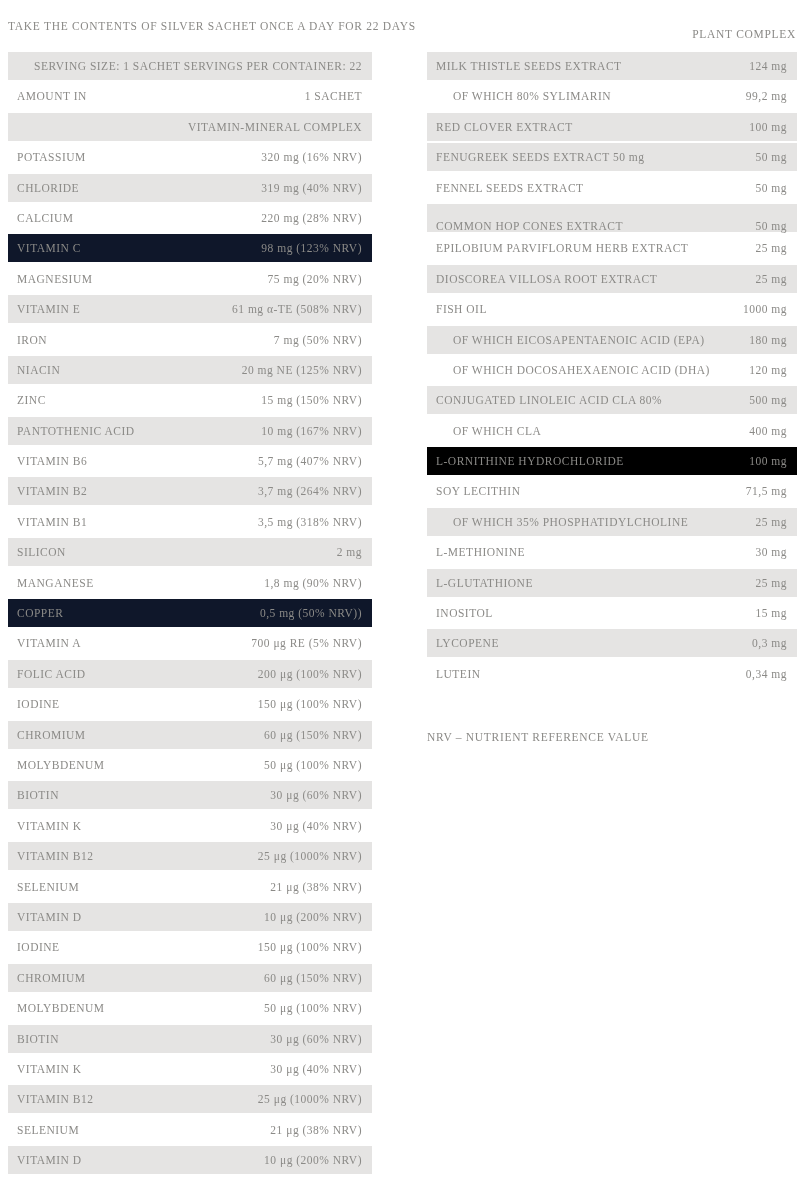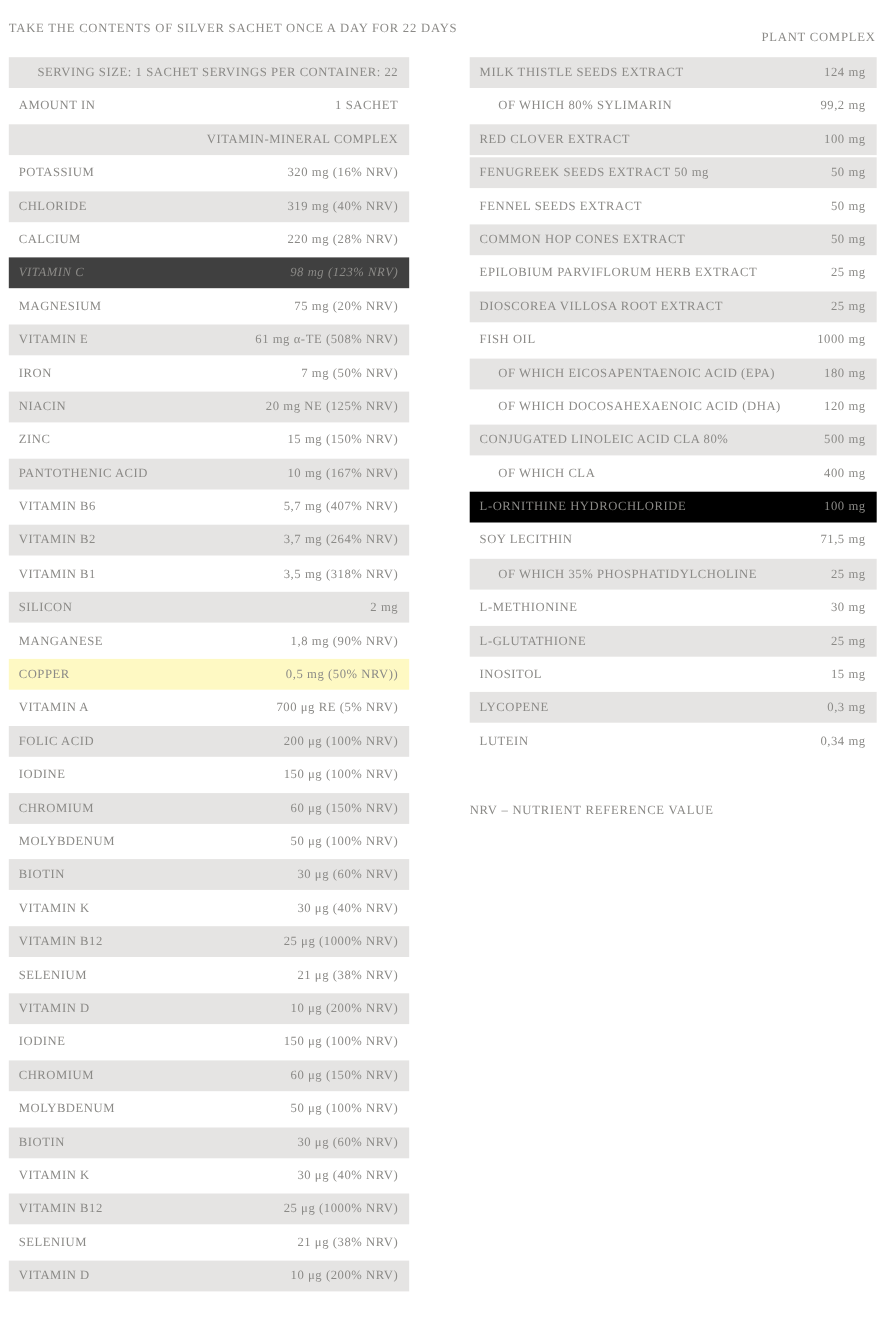--- a/index.html
+++ b/index.html
@@ -89,21 +89,21 @@
         <span class="value">320 mg (16% NRV)</span>
       </div>
       <div class="row shaded" style="background: rgb(229, 228, 227);">
         <span class="label">CHLORIDE</span>
         <span class="value">319 mg (40% NRV)</span>
       </div>
       <div class="row">
         <span class="label">CALCIUM</span>
         <span class="value">220 mg (28% NRV)</span>
       </div>
-      <div class="row shaded" style="background: #404040; font-style: italic;">
+      <div class="row shaded" style="background: #0f172a;">
         <span class="label">VITAMIN C</span>
         <span class="value">98 mg (123% NRV)</span>
       </div>
       <div class="row">
         <span class="label">MAGNESIUM</span>
         <span class="value">75 mg (20% NRV)</span>
       </div>
       <div class="row shaded" style="background: rgb(229, 228, 227);">
         <span class="label">VITAMIN E</span>
         <span class="value">61 mg α-TE (508% NRV)</span>
@@ -137,21 +137,21 @@
         <span class="value">3,5 mg (318% NRV)</span>
       </div>
       <div class="row shaded" style="background: rgb(229, 228, 227);">
         <span class="label">SILICON</span>
         <span class="value">2 mg</span>
       </div>
       <div class="row">
         <span class="label">MANGANESE</span>
         <span class="value">1,8 mg (90% NRV)</span>
       </div>
-      <div class="row shaded" style="background: #fef9c3;">
+      <div class="row shaded" style="background: #0f172a;">
         <span class="label">COPPER</span>
         <span class="value">0,5 mg (50% NRV))</span>
       </div>
       <div class="row">
         <span class="label">VITAMIN A</span>
         <span class="value">700 μg RE (5% NRV)</span>
       </div>
       <div class="row shaded" style="background: rgb(229, 228, 227);">
         <span class="label">FOLIC ACID</span>
         <span class="value">200 μg (100% NRV)</span>
@@ -236,21 +236,21 @@
         <span class="value">100 mg</span>
       </div>
       <div class="row shaded" style="background: rgb(229, 228, 227);">
         <span class="label">FENUGREEK SEEDS EXTRACT 50 mg</span>
         <span class="value">50 mg</span>
       </div>
       <div class="row">
         <span class="label">FENNEL SEEDS EXTRACT</span>
         <span class="value">50 mg</span>
       </div>
-      <div class="row shaded" style="background: rgb(229, 228, 227);">
+      <div class="row shaded" style="background: rgb(229, 228, 227); align-items: flex-end;">
         <span class="label">COMMON HOP CONES EXTRACT</span>
         <span class="value">50 mg</span>
       </div>
       <div class="row">
         <span class="label">EPILOBIUM PARVIFLORUM HERB EXTRACT</span>
         <span class="value">25 mg</span>
       </div>
       <div class="row shaded" style="background: rgb(229, 228, 227);">
         <span class="label">DIOSCOREA VILLOSA ROOT EXTRACT</span>
         <span class="value">25 mg</span>

